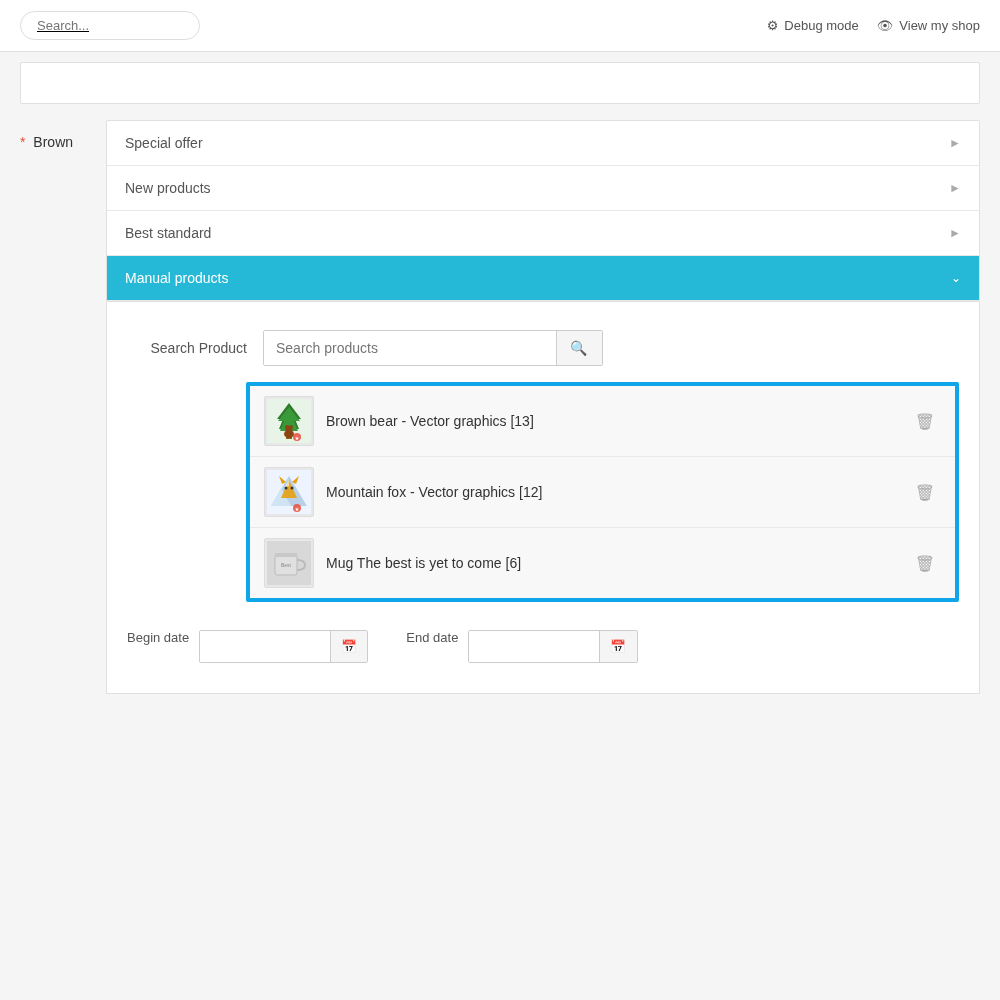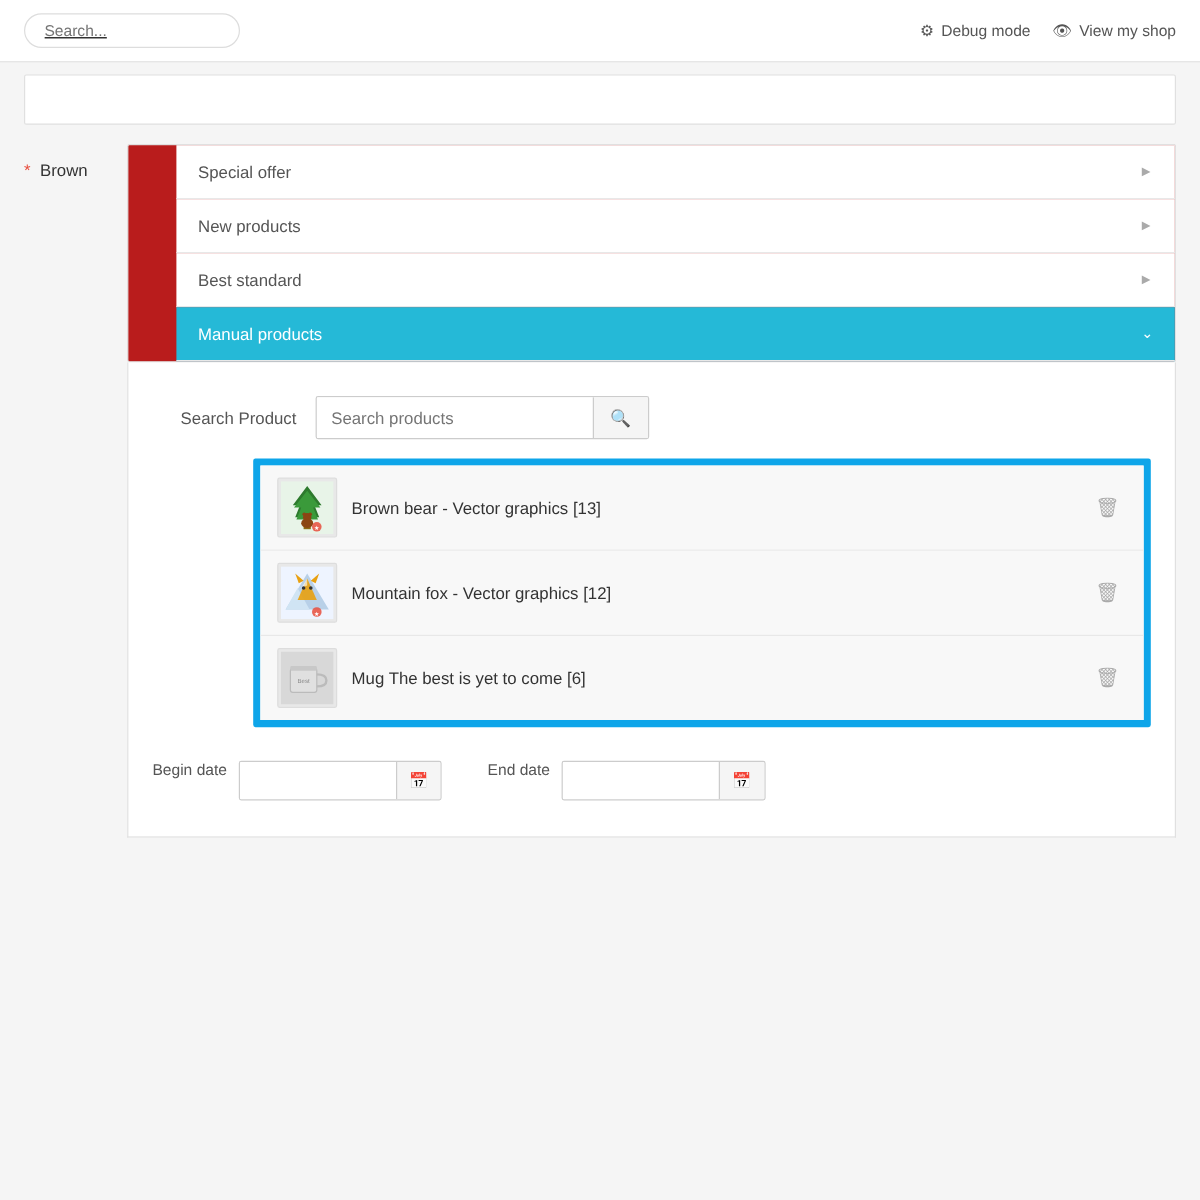--- a/index.html
+++ b/index.html
@@ -58,25 +58,24 @@
       padding: 12px 16px;
       margin-bottom: 16px;
     }
     .required-star {
       color: #e74c3c;
       margin-right: 4px;
     }
 
     
     .type-section {
-      background: #b91c1c;
+      background: #7dd3fc;
       border: 1px solid #e0e0e0;
       border-radius: 2px;
       margin-bottom: 0;
-      padding-left: 40px;
     }
     .type-option {
       display: flex;
       align-items: center;
       justify-content: space-between;
       padding: 14px 18px;
       border-bottom: 1px solid #e8e8e8;
       cursor: pointer;
       font-size: 14px;
       color: #555;
@@ -112,21 +111,21 @@
       text-align: right;
       font-size: 14px;
       color: #555;
     }
     .search-input-wrapper {
       display: flex;
       align-items: center;
       border: 1px solid #ccc;
       border-radius: 2px;
       overflow: hidden;
-      width: 278px;
+      width: 340px;
     }
     .search-input-wrapper input {
       flex: 1;
       border: none;
       padding: 9px 12px;
       font-size: 14px;
       color: #999;
       outline: none;
     }
     .search-btn {
@@ -134,25 +133,25 @@
       border: none;
       border-left: 1px solid #ccc;
       padding: 9px 14px;
       cursor: pointer;
       color: #555;
       font-size: 14px;
     }
 
     
     .product-list {
-      margin-left: 84px;
+      margin-left: 119px;
       display: flex;
       flex-direction: column;
       gap: 0;
-      border: 6px solid #0ea5e9;
+      border: 4px solid #0ea5e9;
       border-radius: 2px;
     }
     .product-item {
       display: flex;
       align-items: center;
       padding: 10px 14px;
       background: #f8f8f8;
       border-bottom: 1px solid #e8e8e8;
       gap: 12px;
     }

